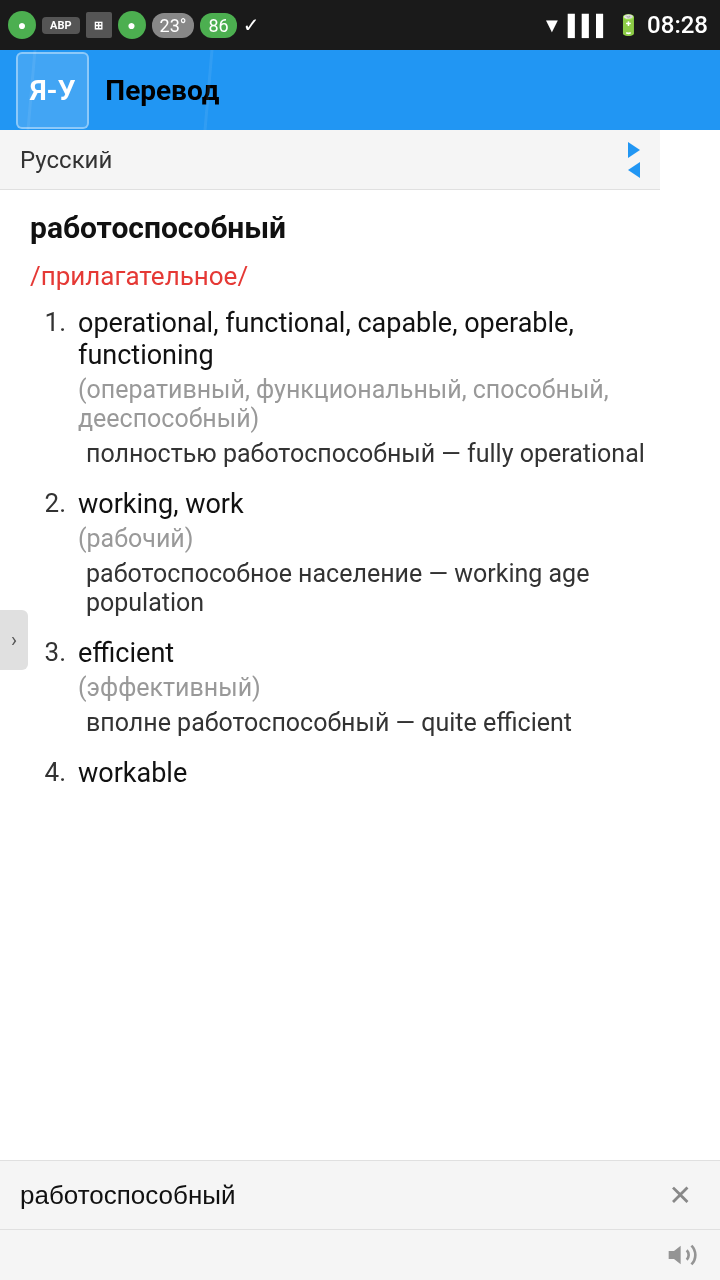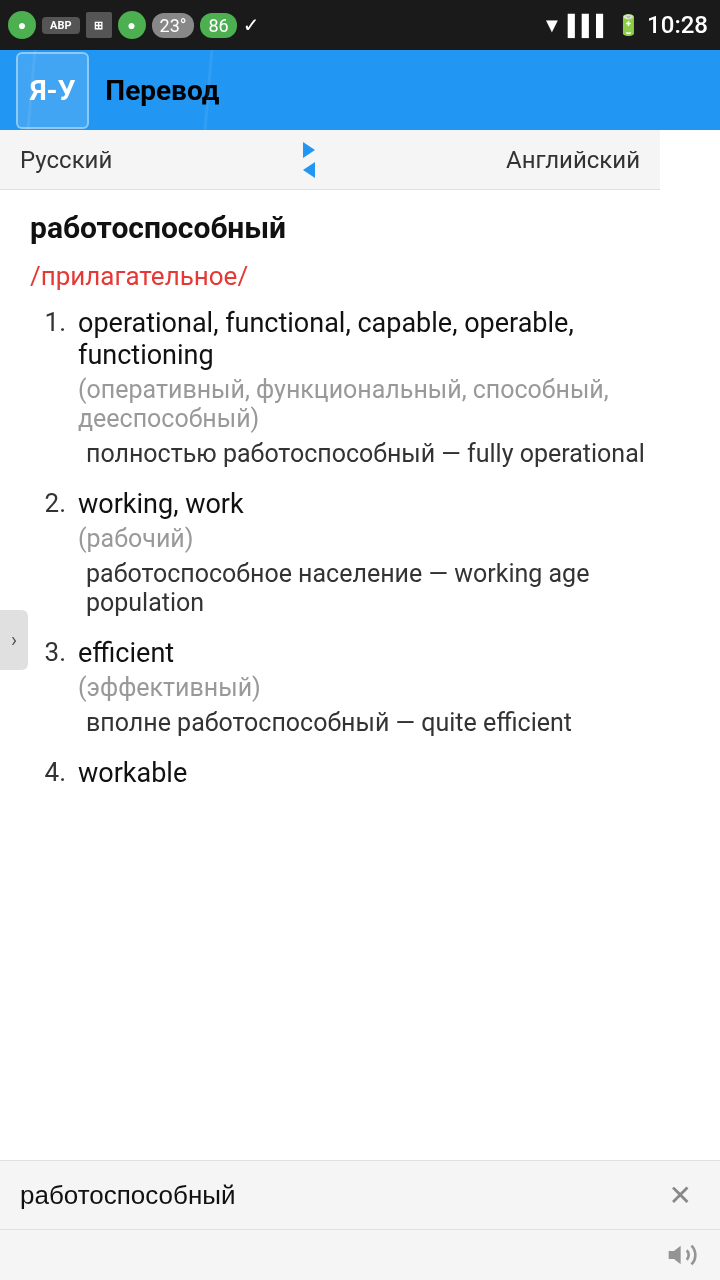--- a/index.html
+++ b/index.html
@@ -290,37 +290,36 @@
     <div class="status-icon" style="background:#555; font-size:11px; color:#fff; border-radius:2px; width:26px; height:26px;">⊞</div>
     <div class="status-icon icon-green" style="font-size:14px;">●</div>
     <div class="status-text" style="font-size:18px; color:#fff; background:#888; border-radius:12px; padding:2px 8px;">23°</div>
     <div class="status-text" style="font-size:18px; background:#4caf50; border-radius:12px; padding:2px 8px;">86</div>
     <div class="status-text" style="font-size:20px;">✓</div>
   </div>
   <div class="status-bar-right">
     <span style="color:#fff; font-size:20px;">▼</span>
     <span style="color:#fff; font-size:20px;">▌▌▌</span>
     <span style="color:#fff; font-size:20px;">🔋</span>
-    <span class="time-text">10:28</span>
+    <span class="time-text">08:28</span>
   </div>
 </div>
 
 <div class="app-header">
   <div class="header-watermark"></div>
   <div class="header-logo">Я-У</div>
   <div class="header-title">Перевод</div>
 </div>
 
 <div class="lang-selector">
   <span class="lang-name">Русский</span>
   <div class="lang-switch-icon">
     <div class="arrow-right"></div>
     <div class="arrow-left"></div>
   </div>
-  <span class="lang-name">Английский</span>
 </div>
 
 <div class="main-content" style="padding-bottom: 140px;">
 
 
   <div class="translation-word">работоспособный</div>
 
   <div class="part-of-speech">/прилагательное/</div>
 
   <ul class="def-list">

